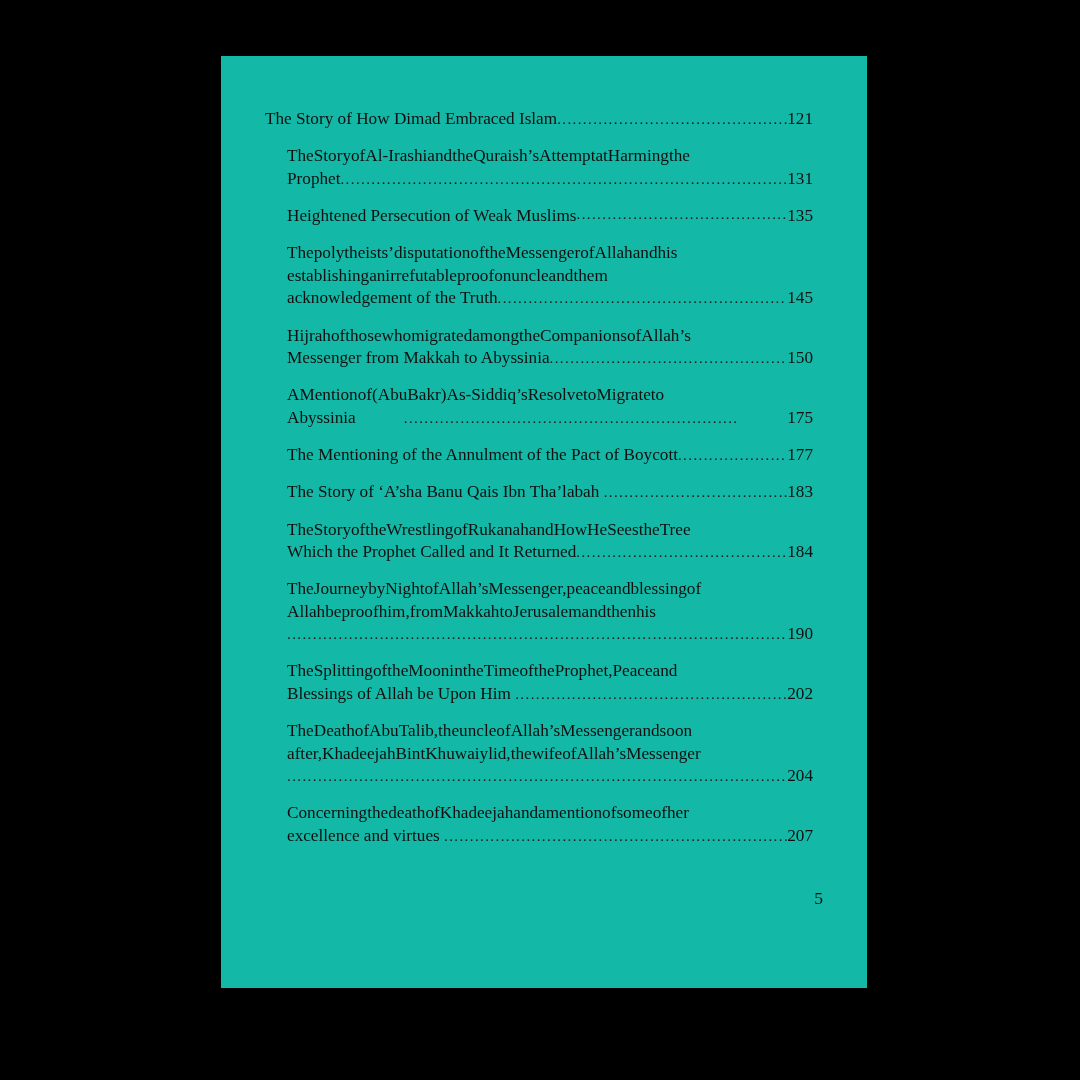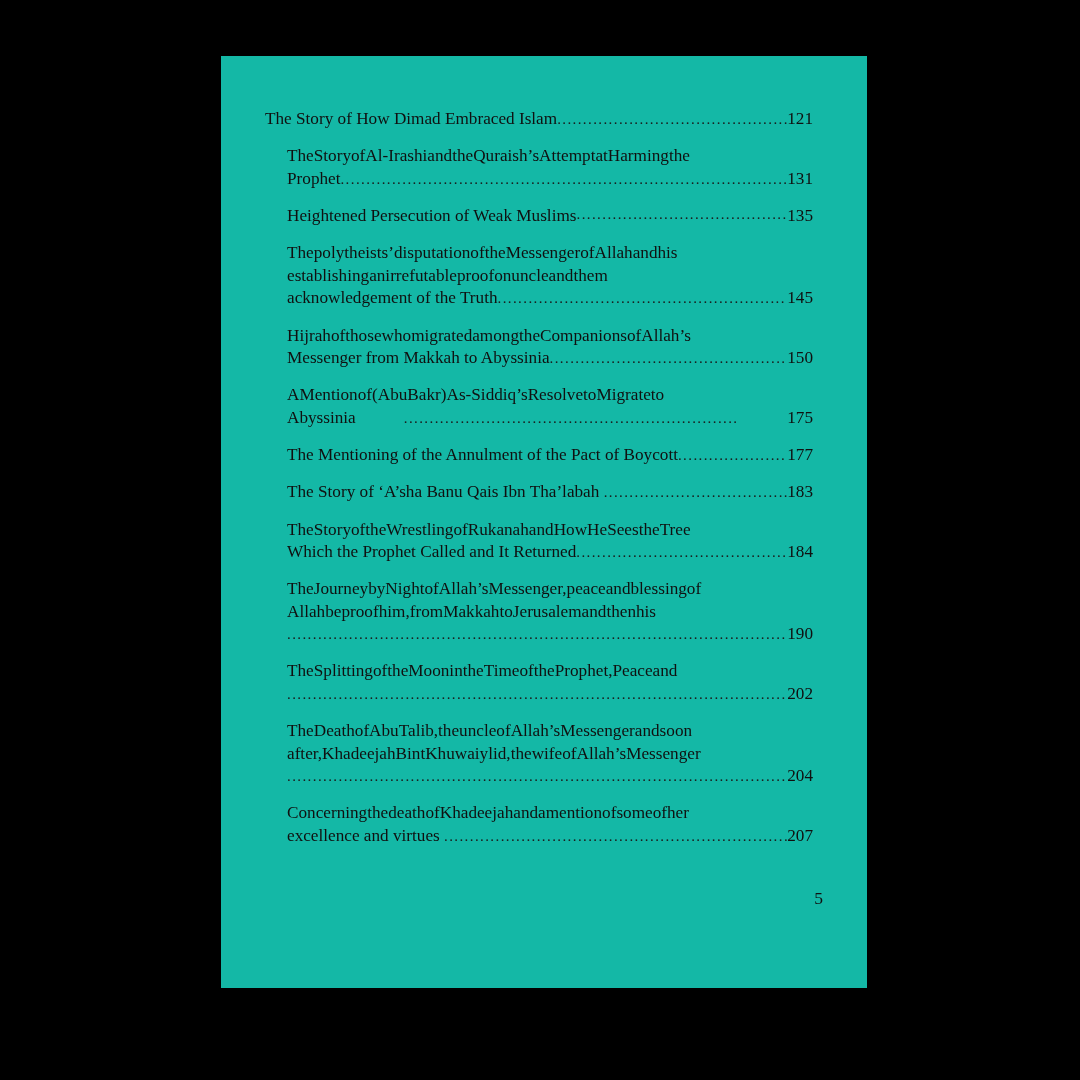--- a/index.html
+++ b/index.html
@@ -279,20 +279,21 @@
             <span>in</span>
             <span>the</span>
             <span>Time</span>
             <span>of</span>
             <span>the</span>
             <span>Prophet,</span>
             <span>Peace</span>
             <span>and</span>
           </div>
           <div style="display: flex; align-items: baseline; width: 100%;">
+            <span style="white-space: pre;">Blessings of Allah be Upon Him </span>
             <span class="dots" style="flex: 1 1 auto; overflow: hidden; white-space: nowrap;">........................................................................................................................................................................................................</span>
             <span class="pagenum">202</span>
           </div>
         </div>
       </div>
       <div class="toc-entry level-1">
         <div class="entry-inner" style="width: 100%;">
           <div class="justline">
             <span>The</span>
             <span>Death</span>

